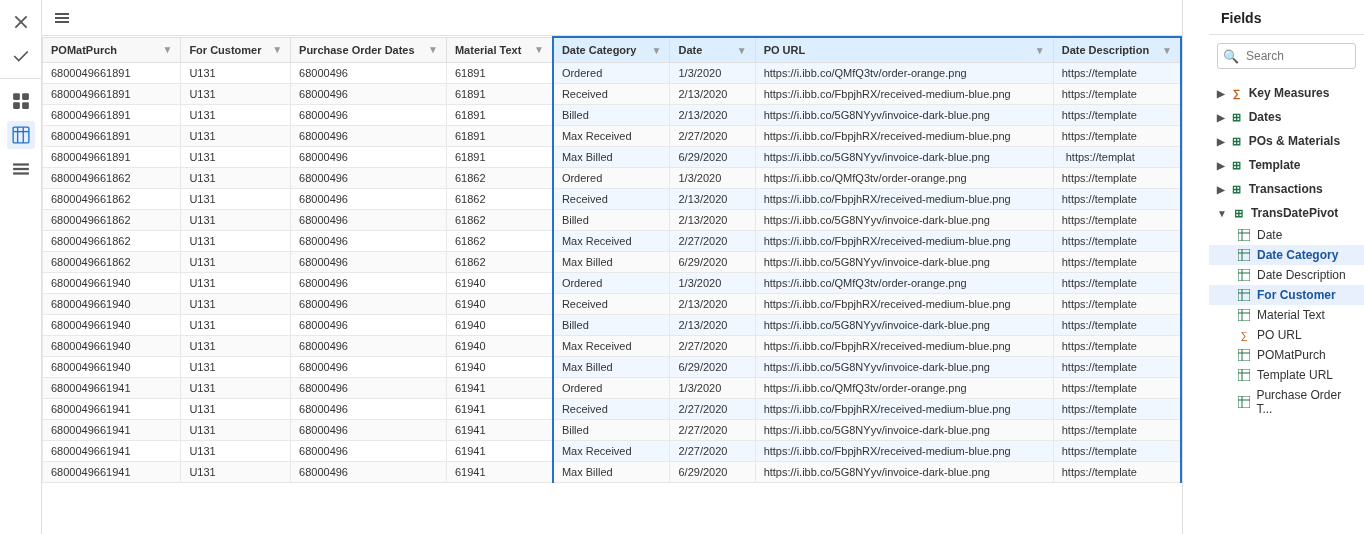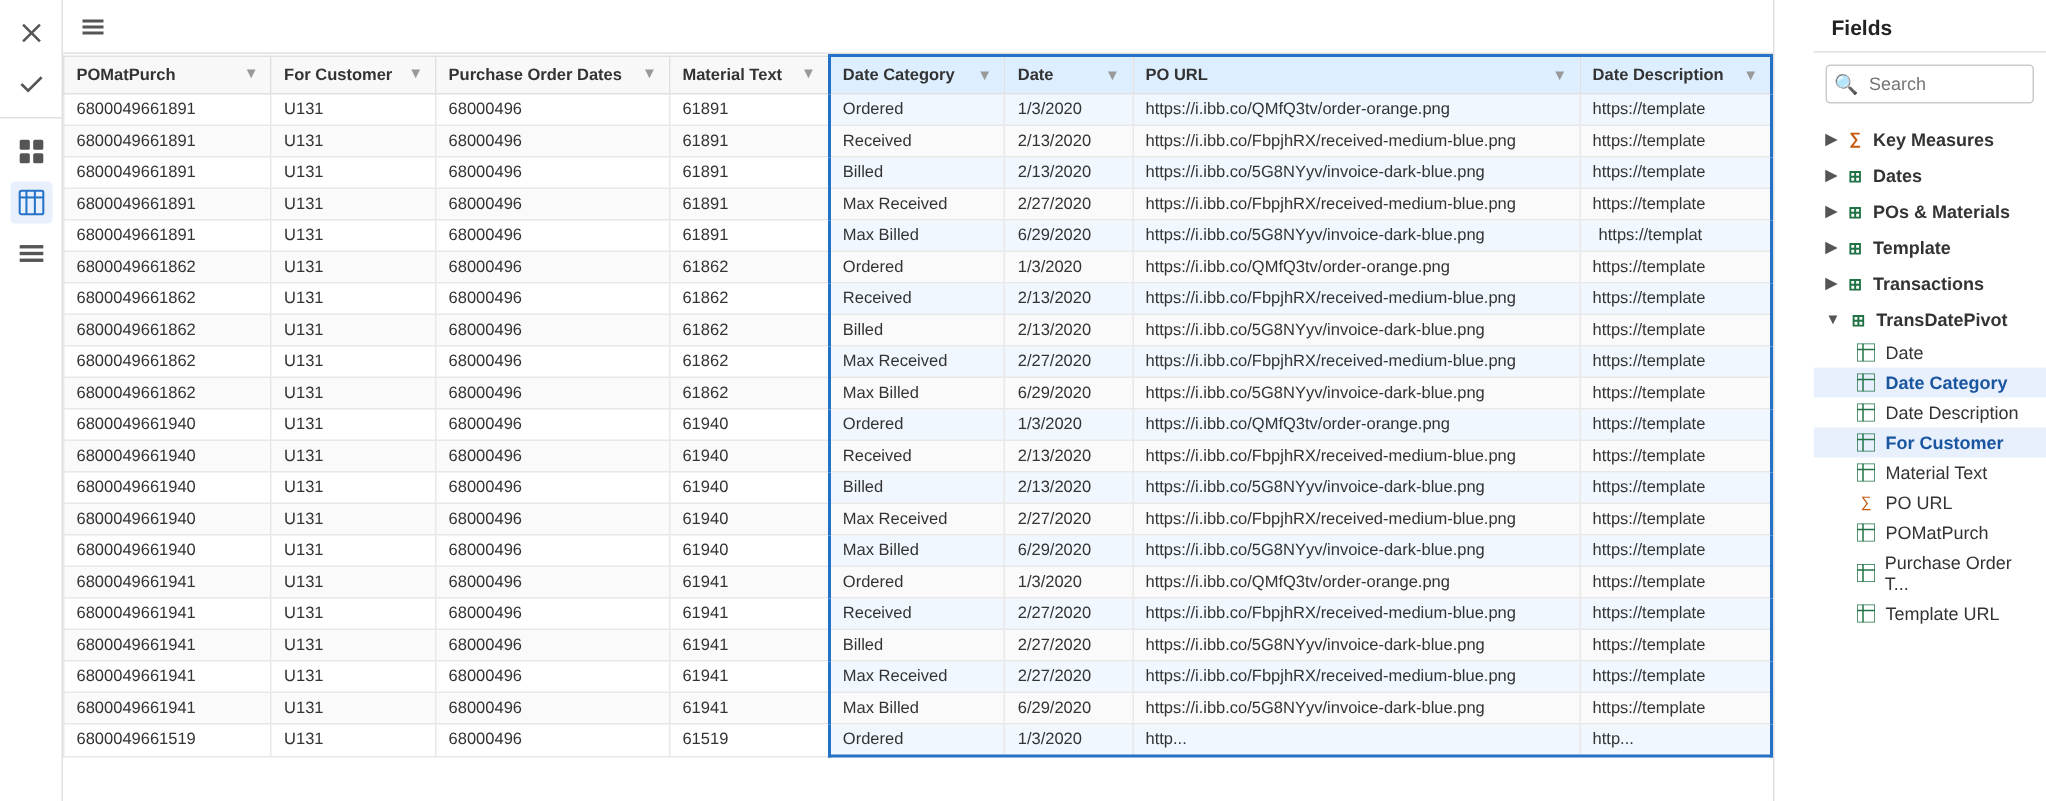--- a/index.html
+++ b/index.html
@@ -401,30 +401,20 @@
               <tr>
                 <td>6800049661941</td>
                 <td>U131</td>
                 <td>68000496</td>
                 <td>61941</td>
                 <td class="col-highlight-cell" style="border-left: 2.5px solid rgb(36, 114, 200);">Max Billed</td>
                 <td class="col-highlight-cell">6/29/2020</td>
                 <td class="col-highlight-cell">https://i.ibb.co/5G8NYyv/invoice-dark-blue.png</td>
                 <td class="col-highlight-cell" style="border-right: 2.5px solid rgb(36, 114, 200);">https://template</td>
               </tr>
-              <tr>
-                <td>6800049661519</td>
-                <td>U131</td>
-                <td>68000496</td>
-                <td>61519</td>
-                <td class="col-highlight-cell" style="border-left: 2.5px solid rgb(36, 114, 200); border-bottom: 2.5px solid rgb(36, 114, 200);">Ordered</td>
-                <td class="col-highlight-cell" style="border-bottom: 2.5px solid rgb(36, 114, 200);">1/3/2020</td>
-                <td class="col-highlight-cell" style="border-bottom: 2.5px solid rgb(36, 114, 200);">http...</td>
-                <td class="col-highlight-cell" style="border-right: 2.5px solid rgb(36, 114, 200); border-bottom: 2.5px solid rgb(36, 114, 200);">http...</td>
-              </tr>
             </tbody>
         </table>
 
       </div>
     </div>
   </div>
 
   <div class="right-panel">
     <div class="right-panel-title">Fields</div>
 
@@ -547,30 +537,30 @@
               <span>POMatPurch</span>
             </div>
             <div class="field-item">
               <span class="field-item-icon">
                 <svg width="12" height="12" viewBox="0 0 12 12">
                   <rect x="0" y="0" width="12" height="12" fill="none" stroke="#217346" stroke-width="1"></rect>
                   <line x1="0" y1="4" x2="12" y2="4" stroke="#217346" stroke-width="1"></line>
                   <line x1="4" y1="0" x2="4" y2="12" stroke="#217346" stroke-width="1"></line>
                 </svg>
               </span>
+              <span>Template URL</span>
+            </div>
+            <div class="field-item">
+              <span class="field-item-icon">
+                <svg width="12" height="12" viewBox="0 0 12 12">
+                  <rect x="0" y="0" width="12" height="12" fill="none" stroke="#217346" stroke-width="1"></rect>
+                  <line x1="0" y1="4" x2="12" y2="4" stroke="#217346" stroke-width="1"></line>
+                  <line x1="4" y1="0" x2="4" y2="12" stroke="#217346" stroke-width="1"></line>
+                </svg>
+              </span>
               <span>Purchase Order T...</span>
-            </div>
-            <div class="field-item">
-              <span class="field-item-icon">
-                <svg width="12" height="12" viewBox="0 0 12 12">
-                  <rect x="0" y="0" width="12" height="12" fill="none" stroke="#217346" stroke-width="1"></rect>
-                  <line x1="0" y1="4" x2="12" y2="4" stroke="#217346" stroke-width="1"></line>
-                  <line x1="4" y1="0" x2="4" y2="12" stroke="#217346" stroke-width="1"></line>
-                </svg>
-              </span>
-              <span>Template URL</span>
             </div>
           </div>
       </div>
 
     </div>
   </div>
 </div>
 
 </body></html>

